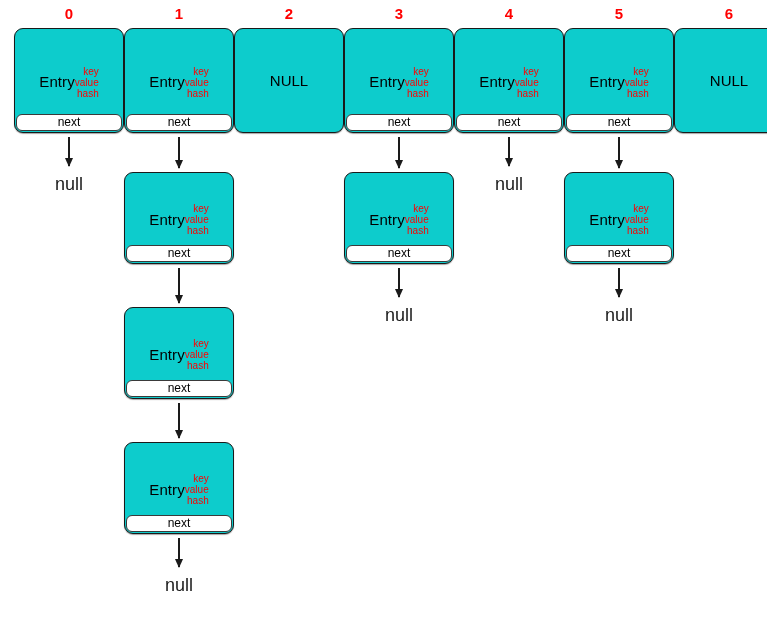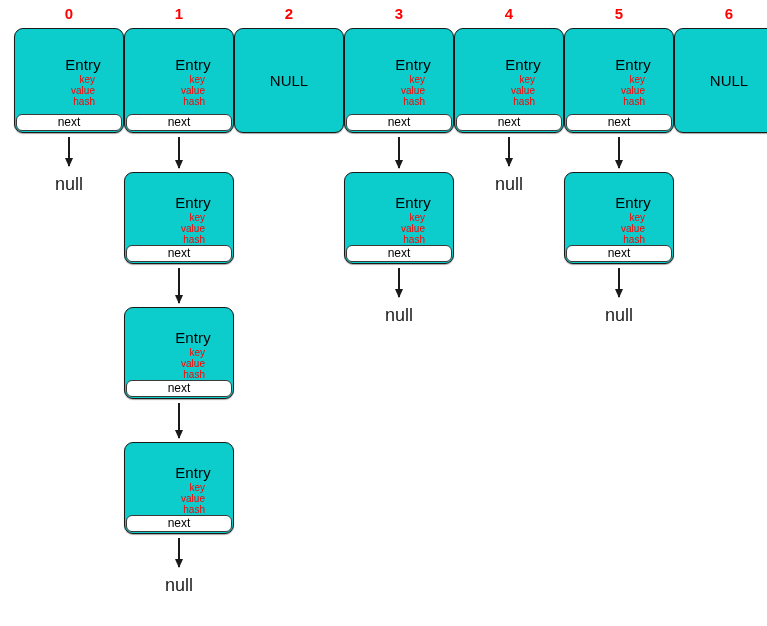--- a/index.html
+++ b/index.html
@@ -55,25 +55,24 @@
   .bucket {
     top: 28px;
     height: 105px;
     width: 110px;
   }
 
   .node-body {
     flex: 1 1 auto;
     width: 100%;
     display: flex;
-    flex-direction: column;
+    flex-direction: row;
     align-items: center;
     justify-content: center;
     padding-top: 2px;
-    padding-left: 28px;
   }
 
   .entry-title {
     font-size: 15px;
     line-height: 17px;
     color: #000000;
     letter-spacing: .1px;
   }
   .entry-fields {
     margin-top: 1px;

